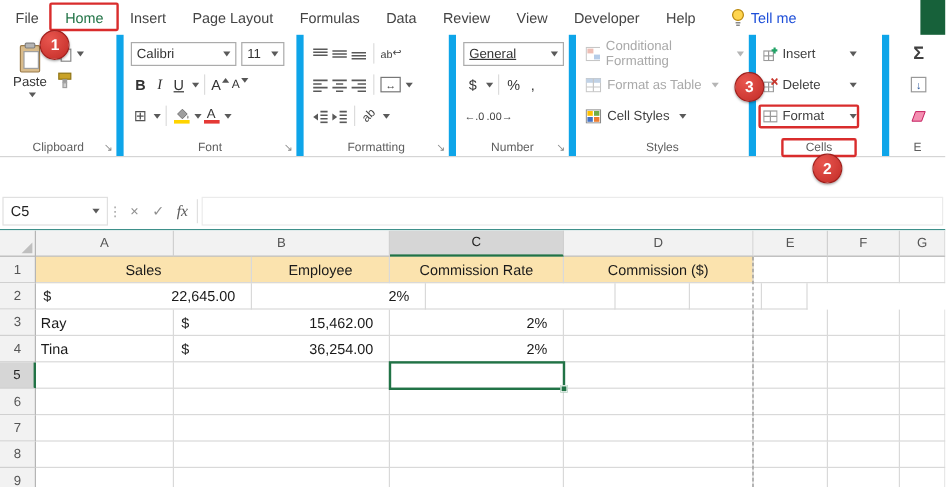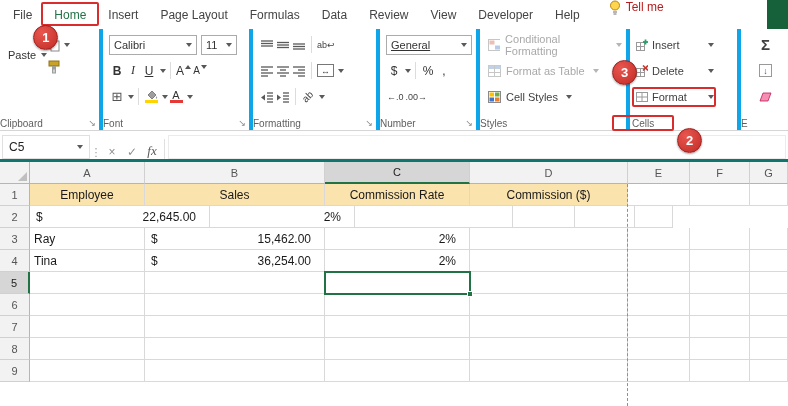--- a/index.html
+++ b/index.html
@@ -6,42 +6,42 @@
   html,body { width:788px; height:406px; overflow:hidden; background:#fff;
     font-family:"Liberation Sans","DejaVu Sans",sans-serif; }
   .app { position:relative; width:788px; height:406px; overflow:hidden; background:#fff; }
 
   
   .tabrow { position:relative; display:flex; align-items:stretch; height:29px; background:#fff; padding-left:2px; }
   .tab { display:flex; align-items:center; padding:0 11px; font-size:12px; color:#444; white-space:nowrap; }
   .tab.active { color:#217346; position:relative; }
   .tab.active::after { content:""; position:absolute; top:2px; bottom:3px; left:-2px; right:-2px;
     border:2px solid #D92C2C; border-radius:2px; pointer-events:none; z-index:40; }
-  .tellme { display:flex; align-items:flex-start; gap:5px; margin-left:18px; font-size:12px; color:#b91c1c; }
+  .tellme { display:flex; align-items:center; gap:5px; margin-left:18px; font-size:12px; color:#1d4ed8; }
   .green-corner { position:absolute; right:0; top:0; width:21px; height:29px; background:#17613A; }
 
   
   .ribbon { display:flex; height:102px; background:#fff; border-bottom:1px solid #D5D5D5; }
-  .rgroup { position:relative; border-right:4px solid #0ea5e9; padding:3px 4px 14px 6px; }
+  .rgroup { position:relative; border-right:6px solid #0ea5e9; padding:3px 4px 14px 6px; }
   .rrow { display:flex; align-items:center; height:25px; margin-bottom:1px; }
-  .glabel { position:absolute; left:0; bottom:1px; width:100%; text-align:left;
+  .glabel { position:absolute; left:0; bottom:1px; width:100%; text-align:center;
     font-size:10px; color:#5E5E5E; pointer-events:none; }
   .launcher { position:absolute; right:3px; bottom:2px; font-size:9px; color:#8A8A8A; line-height:1; }
   .dd { display:inline-block; width:0; height:0; border-left:3px solid transparent;
     border-right:3px solid transparent; border-top:4px solid #5A5A5A; margin-left:3px; }
   .vsep { width:1px; height:17px; background:#DCDCDC; margin:0 4px; }
   .tbtn { display:flex; align-items:center; justify-content:center; min-width:16px; height:21px;
     font-size:12px; color:#333; padding:0 1px; border-radius:2px; }
   .combo { display:flex; align-items:center; background:#fff; border:1px solid #ABABAB;
     height:20px; padding:0 4px; font-size:11px; color:#333; }
   .combo .val { flex:1; overflow:hidden; white-space:nowrap; }
 
   .g-clipboard { width:103px; }
   .clip-body { display:flex; gap:3px; }
-  .paste-btn { width:38px; display:flex; flex-direction:row; align-items:center; gap:2px;
+  .paste-btn { width:38px; display:flex; flex-direction:column; align-items:center; gap:2px;
     padding-top:3px; font-size:11px; color:#333; }
   .clip-mini { display:flex; flex-direction:column; gap:8px; padding-top:6px; }
   .mini-btn { display:flex; align-items:center; }
 
   .g-font { width:150px; }
   .font-name { width:88px; margin-right:4px; }
   .font-size { width:36px; }
   .bold { font-weight:bold; }
   .italic { font-style:italic; font-family:"Liberation Serif",serif; }
   .uline { text-decoration:underline; }
@@ -86,22 +86,22 @@
   .ann-circle { position:absolute; width:25px; height:25px; border-radius:50%;
     background:radial-gradient(circle at 35% 30%, #E8564F, #C22B26);
     border:1px solid #9E1F1C; box-shadow:0 1px 2px rgba(0,0,0,.35);
     color:#fff; font-size:13px; font-weight:bold; display:flex; align-items:center; justify-content:center;
     z-index:60; }
   .circ1 { left:-10px; top:25px; }
   .circ3 { left:-18px; top:31px; }
   .circ2 { left:47px; top:99px; }
 
   
-  .fbar { display:flex; align-items:flex-end; height:31px; background:#fff;
-    border-bottom:3px solid #0f766e; padding-left:2px; }
+  .fbar { display:flex; align-items:center; height:31px; background:#fff;
+    border-bottom:1px solid #0f766e; padding-left:2px;margin-top:30px; }
   .namebox { display:flex; align-items:center; width:88px; height:24px; border:1px solid #E0E0E0;
     padding:0 6px; font-size:12px; color:#222; background:#fff; }
   .namebox .dd { margin-left:auto; }
   .nb-handle { width:12px; text-align:center; color:#9E9E9E; font-size:11px; }
   .fbtn { width:20px; text-align:center; font-size:12px; color:#8F8F8F; }
   .fbtn.fx { font-family:"Liberation Serif",serif; font-style:italic; font-size:13px; color:#595959; }
   .fsep { width:1px; height:20px; background:#E0E0E0; margin:0 3px 0 2px; }
   .finput { flex:1; height:24px; background:#fff; border:1px solid #EBEBEB; margin-right:2px;
     font-size:12px; color:#222; padding:0 4px; line-height:22px; }
 
@@ -503,22 +503,22 @@
       <div class="ch cB">B</div>
       <div class="ch cC active">C</div>
       <div class="ch cD">D</div>
       <div class="ch cE">E</div>
       <div class="ch cF">F</div>
       <div class="ch cG">G</div>
     </div>
 
     <div class="grow">
       <div class="rh">1</div>
+      <div class="c cB center hfill">Sales</div>
       <div class="c cA center hfill">Employee</div>
-      <div class="c cB center hfill">Sales</div>
       <div class="c cC center hfill">Commission Rate</div>
       <div class="c cD center hfill">Commission ($)</div>
       <div class="c cE"></div>
       <div class="c cF"></div>
       <div class="c cG"></div>
     </div>
 
     <div class="grow">
       <div class="rh">2</div>
       <div class="c cB acc">

